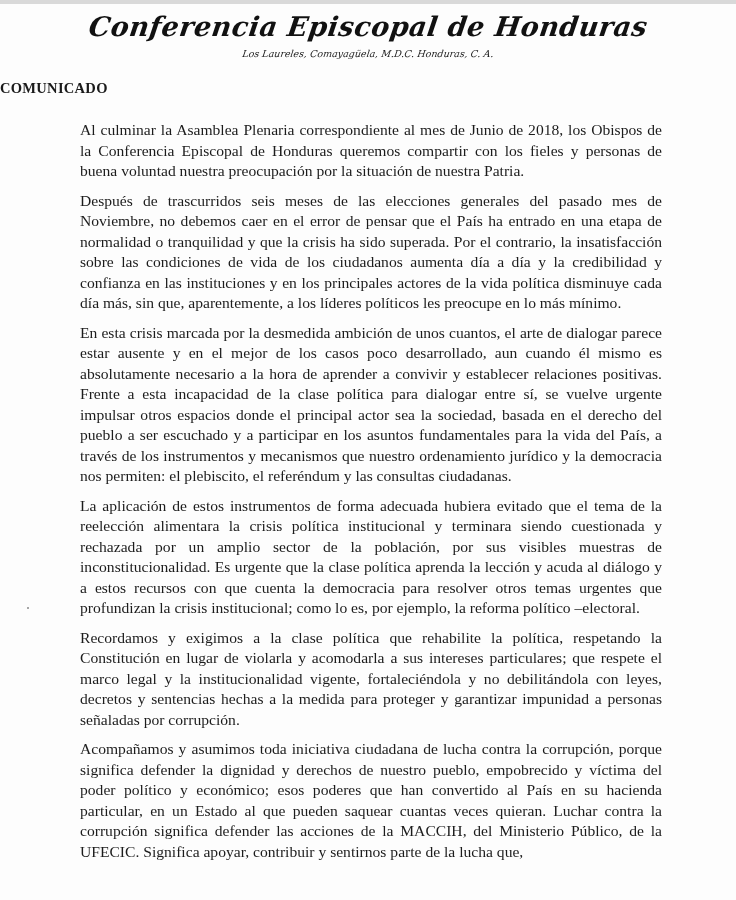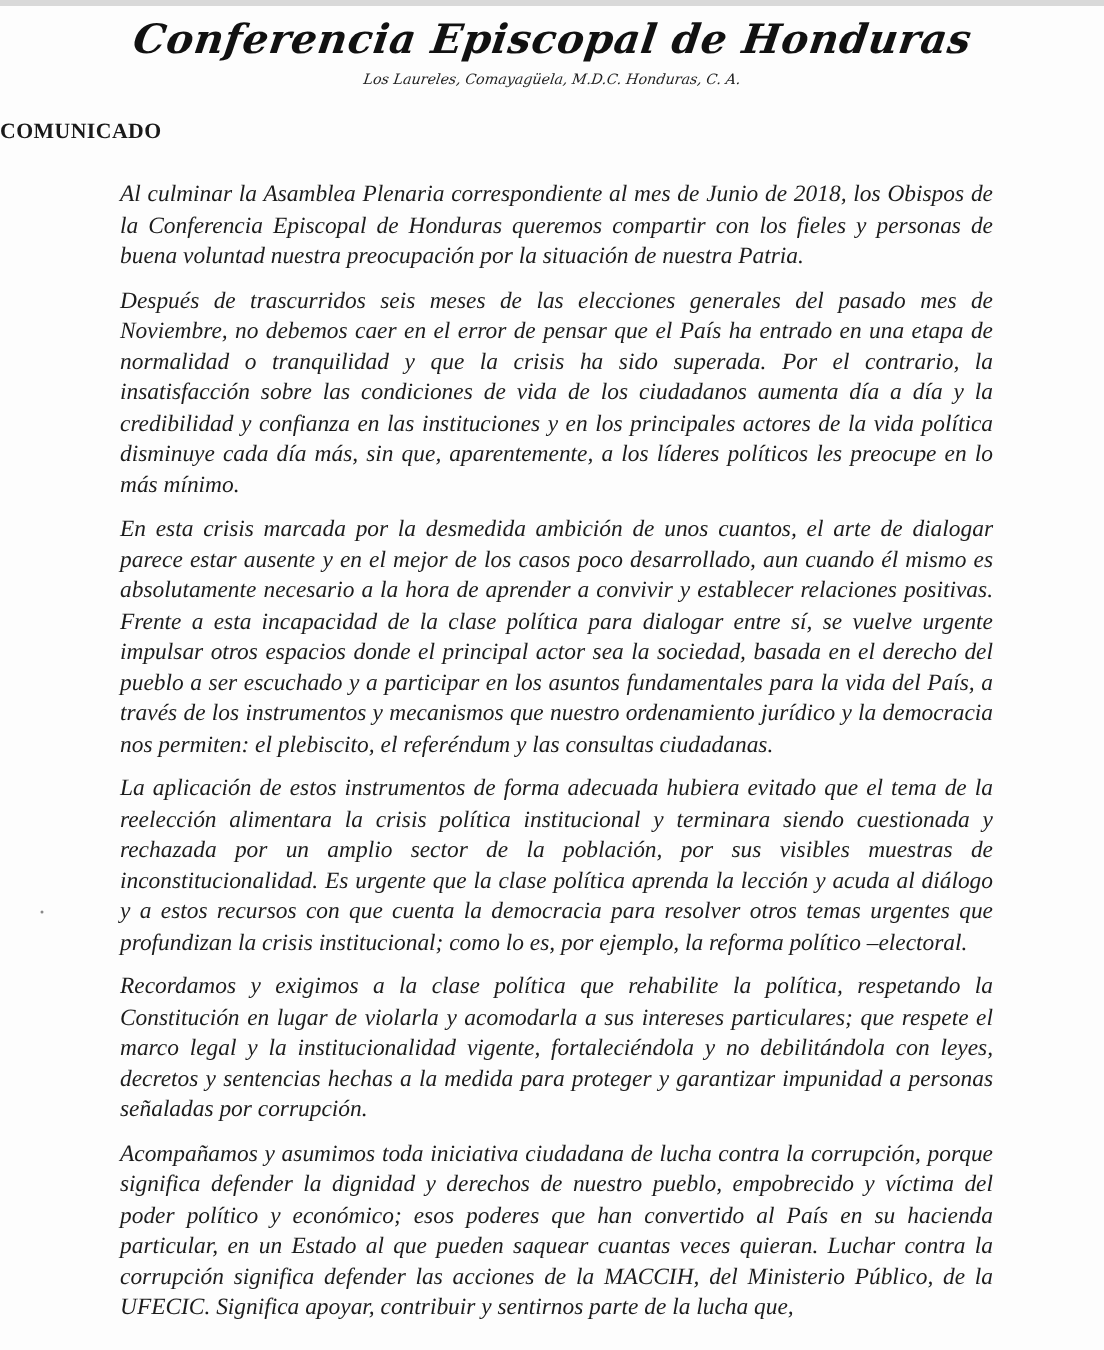--- a/index.html
+++ b/index.html
@@ -25,21 +25,21 @@
     font-style: italic; font-size: 9.5px;
     color: #222; margin-top: 4px; line-height: 12px;
     transform: skewX(-8deg);
     display: block;
   }
   .doc-title {
     position: absolute; left: 0; top: 80px; width: 736px;
     text-align: left; font-weight: bold; font-size: 14.5px; letter-spacing: 0.3px;
   }
   .body-text {
-    position: absolute; left: 80px; top: 120px; width: 582px; font-style: italic;
+    position: absolute; left: 80px; top: 120px; width: 582px;
   }
   .para {
     margin: 0 0 9px 0;
     font-size: 15.6px; line-height: 20.5px;
     text-align: justify;
     color: #1c1c1c;
   }
   .margin-dot {
     position: absolute; left: 27px; top: 607px; width: 2px; height: 2px;
     background: #888; border-radius: 1px;

